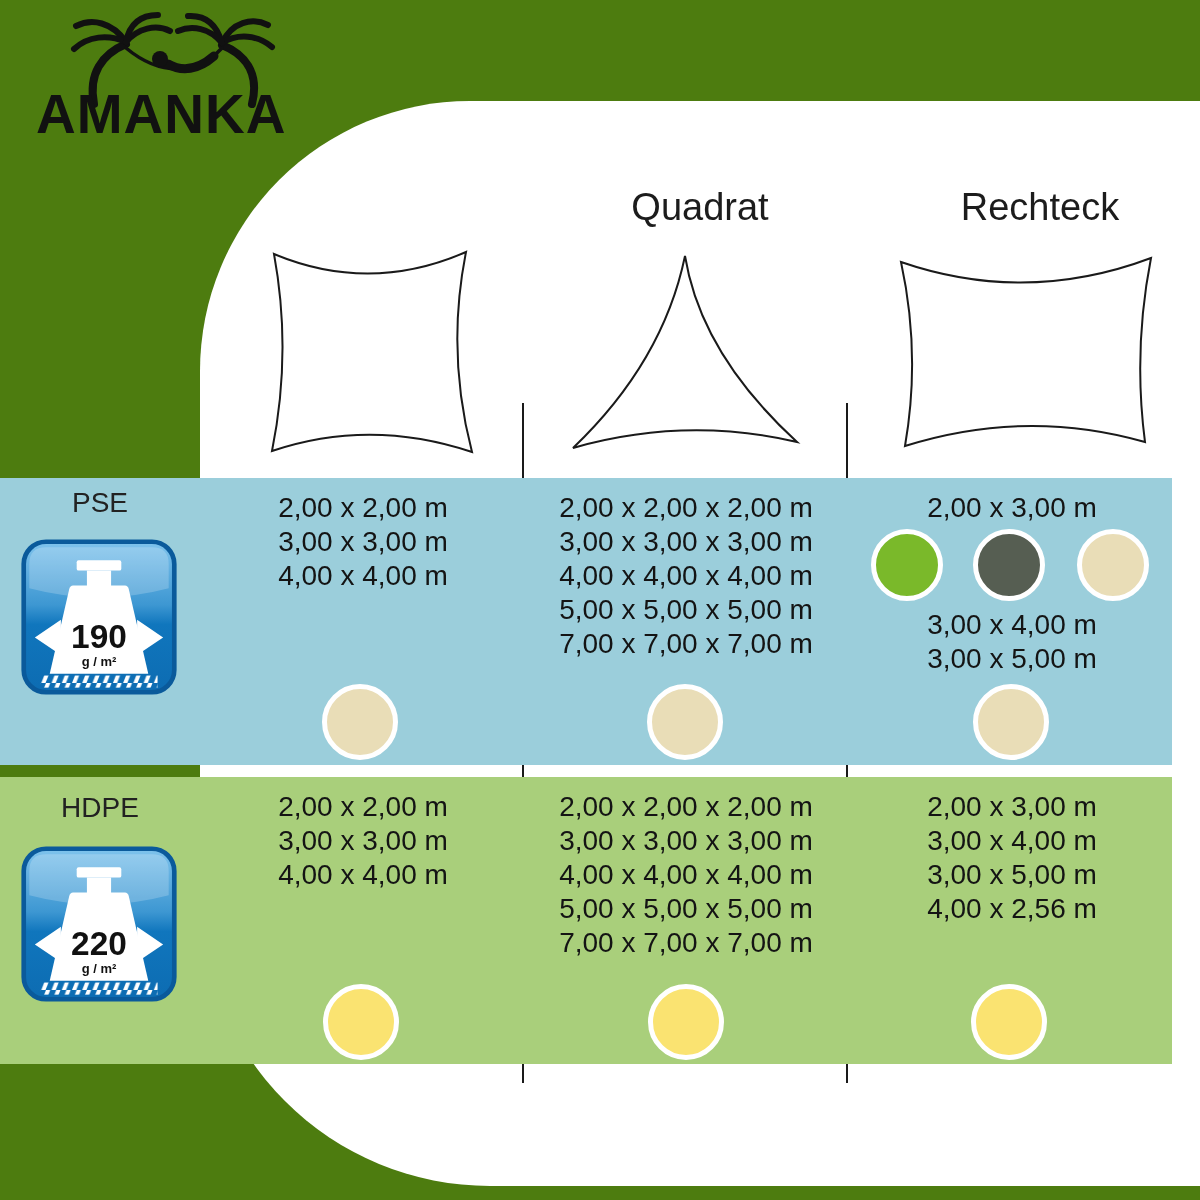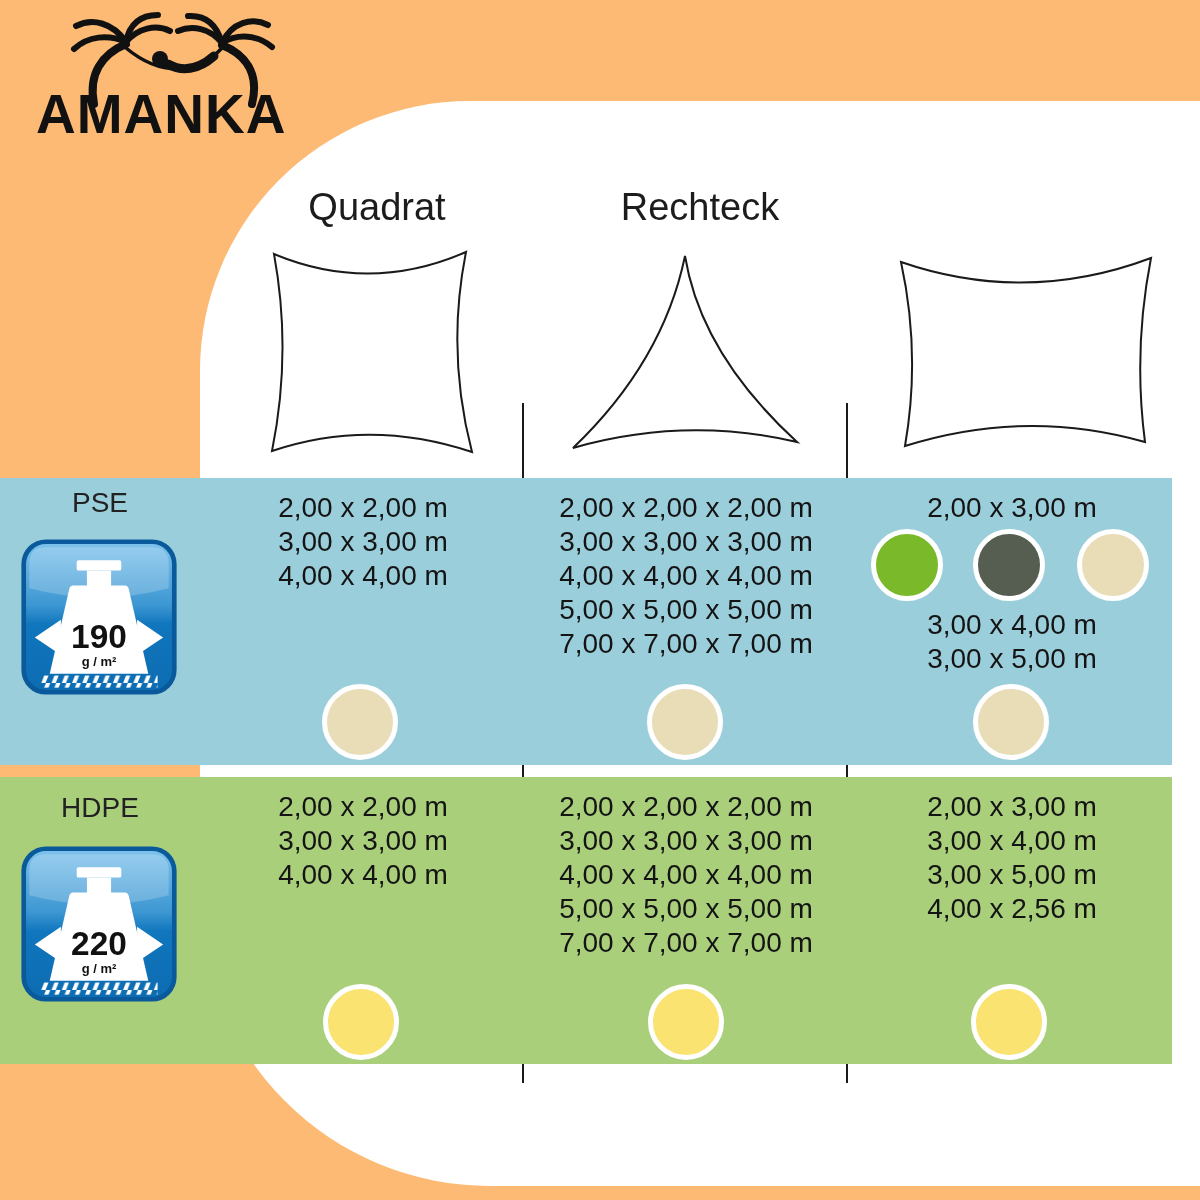--- a/index.html
+++ b/index.html
@@ -1,18 +1,18 @@
 <!DOCTYPE html>
 <html><head>
 <meta charset="utf-8">
 <style>
   html,body{margin:0;padding:0;}
   .canvas{
     position:relative;width:1200px;height:1200px;overflow:hidden;
-    background:#fdba74;
+    background:#4d7c0f;
     font-family:"Liberation Sans",sans-serif;
     color:#1a1a1a;
   }
   .panel{
     position:absolute;left:200px;top:101px;width:1000px;height:1085px;
     background:#ffffff;border-radius:270px 0 0 290px;
   }
   .logo{position:absolute;left:28px;top:12px;}
   .col-header{
     position:absolute;top:186px;transform:translateX(-50%);
@@ -60,22 +60,22 @@
       <path d="M194,31 C210,21 230,23 244,35" stroke-width="6"></path>
       <path d="M194,31 C188,10 176,3 160,4" stroke-width="6"></path>
       <path d="M194,31 C182,16 164,13 150,19" stroke-width="6"></path>
       <path d="M98,36 C132,64 168,64 194,36" stroke-width="3.5"></path>
       <path d="M140,52 C154,60 170,58 186,44" stroke-width="9"></path>
     </g>
     <circle cx="132" cy="47" r="8" fill="#111111"></circle>
     <text x="8" y="121" font-size="55" font-weight="bold" letter-spacing="1" fill="#111111">AMANKA</text>
   </svg>
 
-  <div class="col-header" style="left:377px;">Quadrat</div>
-  <div class="col-header" style="left:700px;">Rechteck</div>
+  <div class="col-header" style="left:700px;">Quadrat</div>
+  <div class="col-header" style="left:1040px;">Rechteck</div>
 
   <svg class="sail" style="left:262px;top:246px;" width="216" height="214" viewBox="0 0 216 214">
     <path d="M12,8 Q108,48 204,6 Q184,106 210,206 Q108,172 10,205 Q30,106 12,8 Z" fill="#ffffff" stroke="#1a1a1a" stroke-width="2"></path>
   </svg>
   <svg class="sail" style="left:565px;top:250px;" width="240" height="208" viewBox="0 0 240 208">
     <path d="M120,6 Q98,112 8,198 Q120,166 232,192 Q136,104 120,6 Z" fill="#ffffff" stroke="#1a1a1a" stroke-width="2"></path>
   </svg>
   <svg class="sail" style="left:895px;top:250px;" width="262" height="202" viewBox="0 0 262 202">
     <path d="M6,12 Q131,55 256,8 Q238,100 250,192 Q131,158 10,196 Q26,104 6,12 Z" fill="#ffffff" stroke="#1a1a1a" stroke-width="2"></path>
   </svg>

